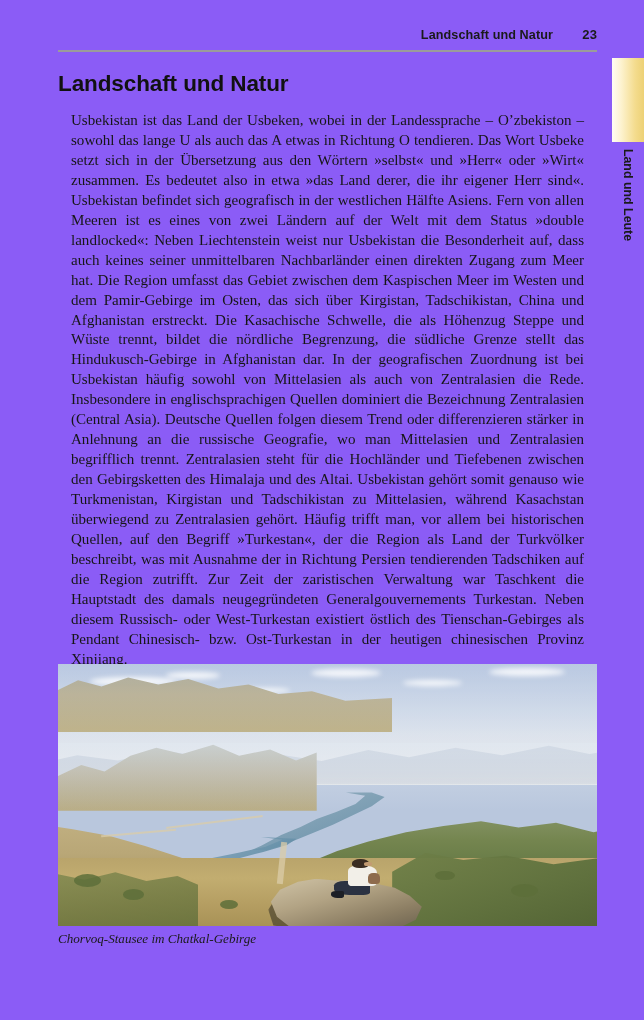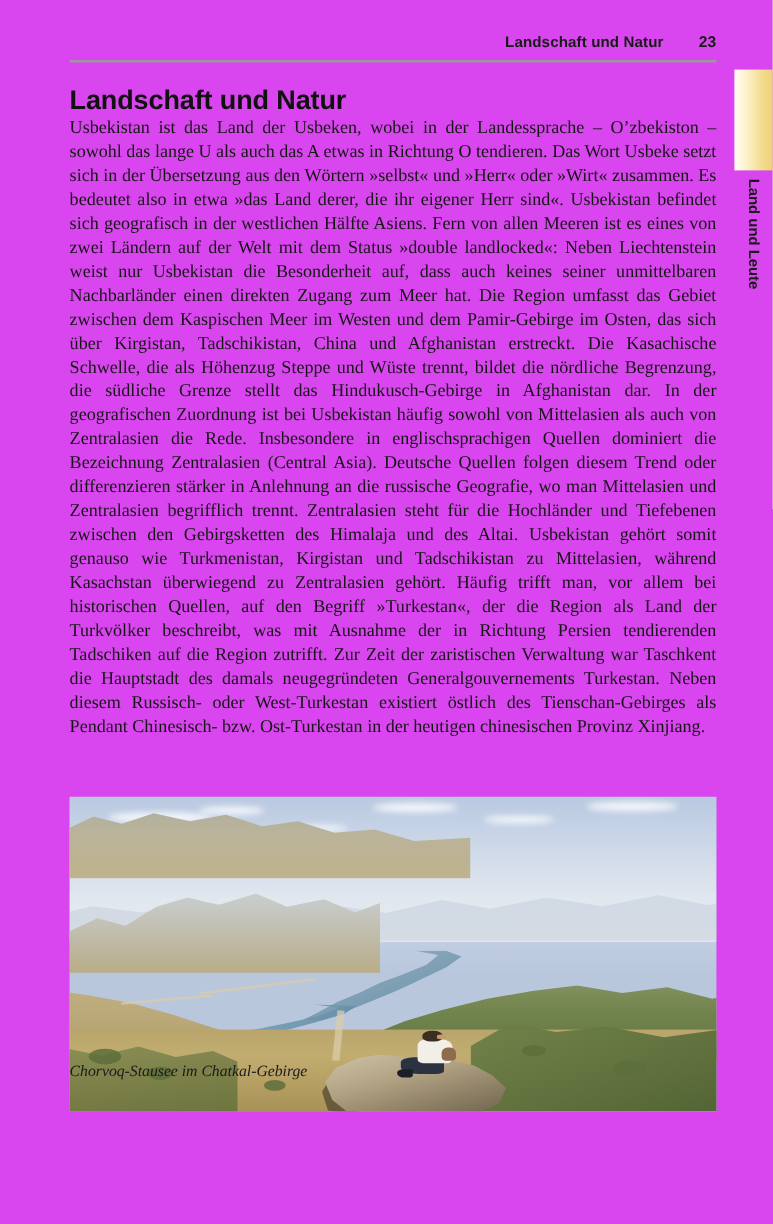--- a/index.html
+++ b/index.html
@@ -13,21 +13,21 @@
     position: relative;
     overflow: hidden;
     font-family: "Liberation Serif", "DejaVu Serif", serif;
     color: #161616;
   }
 
   
   #page {
     position: absolute;
     inset: 0;
-    background: #d946ef;
+    background: #8b5cf6;
   }
 
   
   #running-head {
     position: absolute;
     left: 58px;
     right: 47px;
     top: 27px;
     height: 22px;
     display: flex;
@@ -106,21 +106,21 @@
     top: 98px;
     width: 539px;
     font-size: 15.05px;
     line-height: 19.95px;
     text-align: justify;
     text-justify: inter-word;
     hyphens: manual;
     color: #161616;
   }
   #body-text p {
-    margin: 0;
+    margin: 13px;
   }
 
   
   #figure {
     position: absolute;
     left: 58px;
     top: 664px;
     width: 539px;
     height: 262px;
   }
@@ -345,21 +345,21 @@
   .photo-veil {
     position: absolute; inset: 0;
     background: linear-gradient(180deg, rgba(255,255,255,0.10) 0%, rgba(255,255,255,0) 34%);
     pointer-events: none;
   }
 
   
   #caption {
     position: absolute;
     left: 58px;
-    top: 884px;
+    top: 930px;
     width: 539px;
     font-style: italic;
     font-size: 13.1px;
     line-height: 17px;
     color: #1a1a1a;
   }
 </style>
 </head>
 <body>
 

